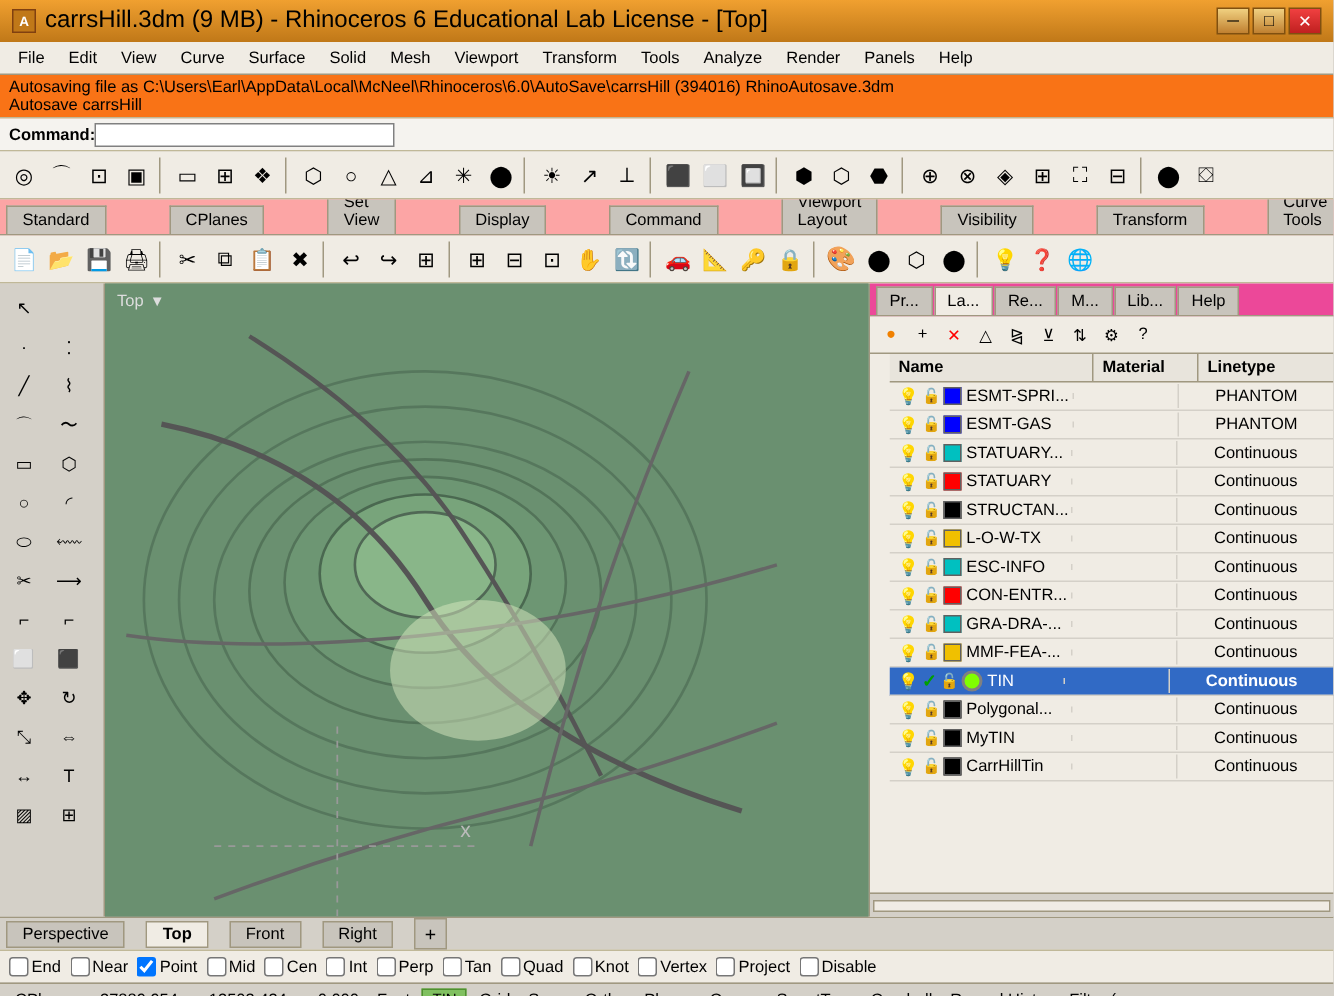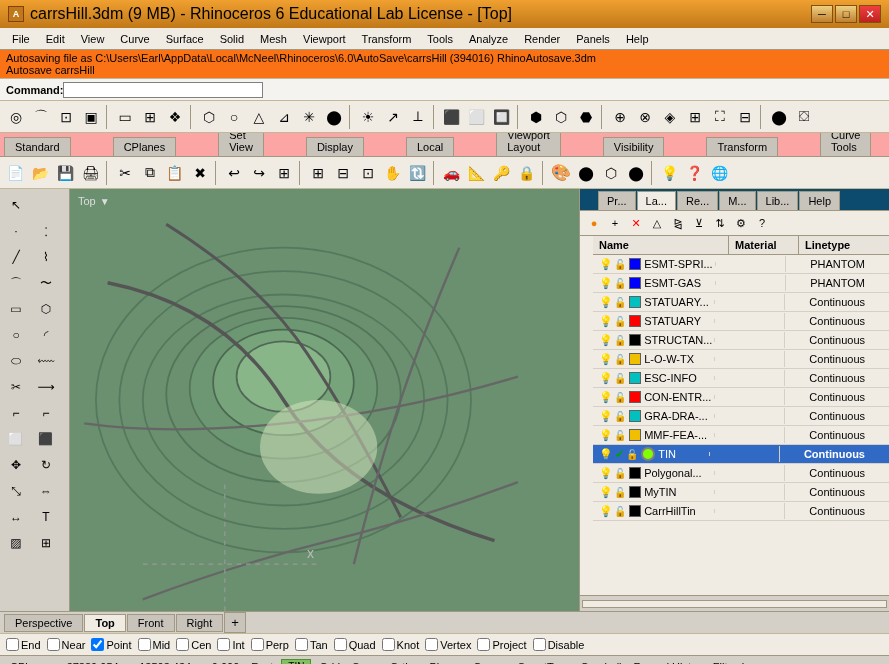--- a/index.html
+++ b/index.html
@@ -45,21 +45,21 @@
     #left-sidebar { width: 70px; background: #d4d0c8; border-right: 1px solid #a09880; display: flex; flex-direction: column; padding: 4px 2px; gap: 2px; overflow: hidden; flex-shrink: 0; }
     .side-btn { width: 28px; height: 24px; border: 1px solid transparent; background: transparent; cursor: pointer; display: flex; align-items: center; justify-content: center; font-size: 12px; }
     .side-row { display: flex; gap: 2px; }
 
     
     #viewport { flex: 1; background: #5a8060; position: relative; overflow: hidden; }
     #viewport-label { position: absolute; top: 6px; left: 8px; color: #ddd; font-size: 11px; display: flex; align-items: center; gap: 4px; z-index: 10; }
 
     
     #right-panel { width: 310px; background: #f0ece4; border-left: 1px solid #a09880; display: flex; flex-direction: column; }
-    #panel-tabs { display: flex; background: #0c4a6e; border-bottom: 1px solid #a09880; padding: 2px 18px 0; gap: 1px; }
+    #panel-tabs { display: flex; background: #ec4899; border-bottom: 1px solid #a09880; padding: 2px 4px 0; gap: 1px; }
     .panel-tab { padding: 3px 8px; font-size: 11px; cursor: pointer; background: #c8c4bc; border: 1px solid #a09880; border-bottom: none; color: #000; white-space: nowrap; overflow: hidden; text-overflow: ellipsis; max-width: 60px; }
     .panel-tab.active { background: #f0ece4; }
     #panel-toolbar { display: flex; align-items: center; padding: 2px 4px; gap: 1px; border-bottom: 1px solid #a09880; background: #f0ece4; flex-wrap: wrap; }
     .panel-tb-btn { width: 20px; height: 20px; border: 1px solid transparent; background: transparent; cursor: pointer; display: flex; align-items: center; justify-content: center; font-size: 11px; }
 
     
     #layer-table { flex: 1; overflow-y: auto; overflow-x: hidden; }
     .layer-header { display: flex; background: #e8e4dc; border-bottom: 1px solid #a09880; position: sticky; top: 0; z-index: 5; }
     .layer-col-name { flex: 1; padding: 3px 6px; font-size: 11px; font-weight: bold; border-right: 1px solid #a09880; }
     .layer-col-mat { width: 70px; padding: 3px 6px; font-size: 11px; font-weight: bold; border-right: 1px solid #a09880; text-align: left; }
@@ -74,21 +74,21 @@
     .layer-linetype { flex: 0 0 90px; padding: 2px 24px; font-size: 11px; border-left: 1px solid #d4d0c8; }
     .layer-checkmark { color: #00a000; font-weight: bold; font-size: 12px; }
     .layer-light-icon { font-size: 11px; color: #c0a030; }
     .layer-lock-icon { font-size: 10px; color: #808080; }
 
     
     #panel-scroll-h { height: 16px; background: #d4d0c8; border-top: 1px solid #a09880; display: flex; align-items: center; padding: 0 2px; }
     .scroll-track-h { flex: 1; height: 8px; background: #f0ece4; border: 1px solid #a09880; }
 
     
-    #viewport-tabs { background: #d4d0c8; height: 22px; display: flex; align-items: center; padding: 0 4px; border-top: 1px solid #a09880; gap: 1px; }
+    #viewport-tabs { background: #d4d0c8; height: 22px; display: flex; align-items: center; padding: 0 4px; border-top: 1px solid #a09880; gap: 14px; }
     .vp-tab { padding: 2px 10px; font-size: 11px; cursor: pointer; background: #c8c4bc; border: 1px solid #a09880; color: #000; }
     .vp-tab.active { background: #f0ece4; font-weight: bold; }
     #vp-tab-add { padding: 2px 6px; font-size: 13px; background: #c8c4bc; border: 1px solid #a09880; cursor: pointer; }
 
     
     #osnap-bar { background: #f0ece4; height: 22px; display: flex; align-items: center; padding: 0 6px; border-top: 1px solid #c0b898; gap: 6px; overflow: hidden; }
     .osnap-item { display: flex; align-items: center; gap: 2px; font-size: 11px; white-space: nowrap; }
     .osnap-item input[type=checkbox] { width: 13px; height: 13px; cursor: pointer; }
 
     
@@ -182,21 +182,21 @@
   <div class="tb-sep"></div>
   <button class="tb-btn">⬤</button>
   <button class="tb-btn">⛋</button>
 </div>
 
 <div id="tab-bar">
     <div class="tab">Standard</div>
     <div class="tab">CPlanes</div>
     <div class="tab">Set View</div>
     <div class="tab">Display</div>
-    <div class="tab">Local</div>
+    <div class="tab">Command</div>
     <div class="tab">Viewport Layout</div>
     <div class="tab">Visibility</div>
     <div class="tab">Transform</div>
     <div class="tab">Curve Tools</div>
     <div class="tab active">Surface Tools</div>
     <div class="tab">Solid Tools</div>
     <div class="tab-more">M»</div>
   </div>
 
 <div id="toolbar-row2">

